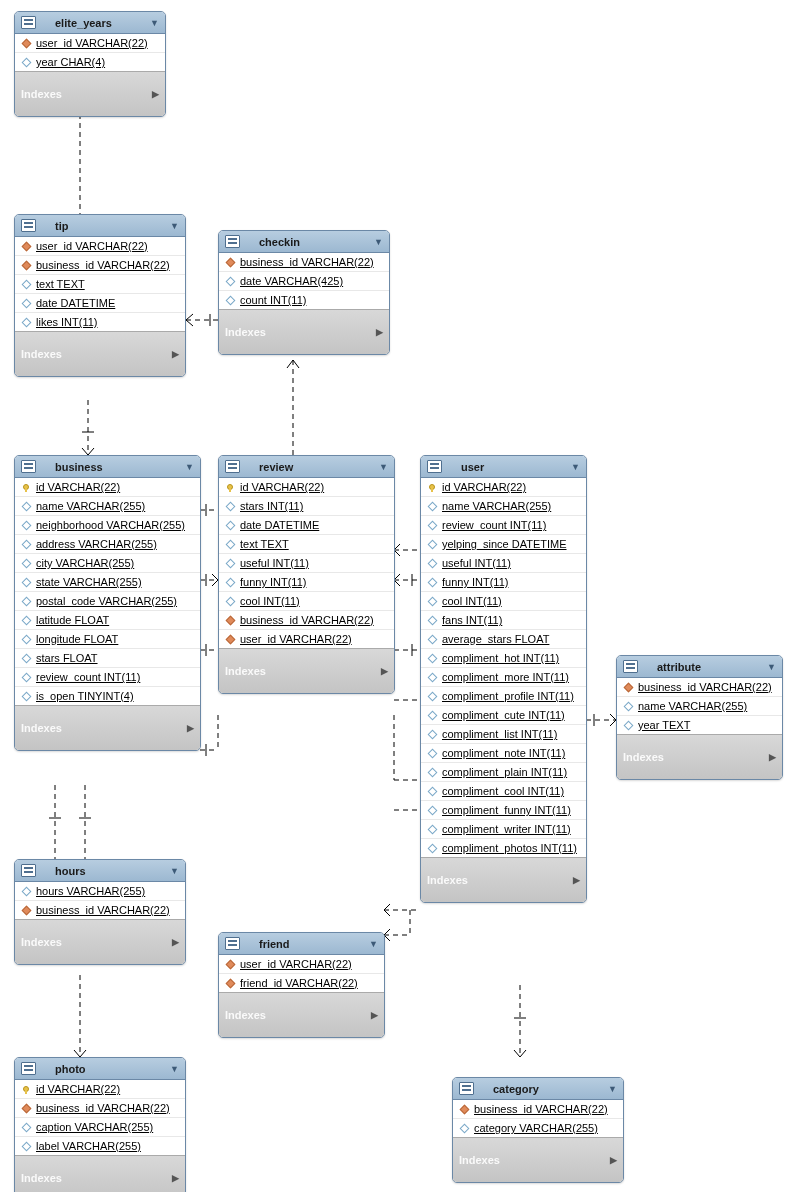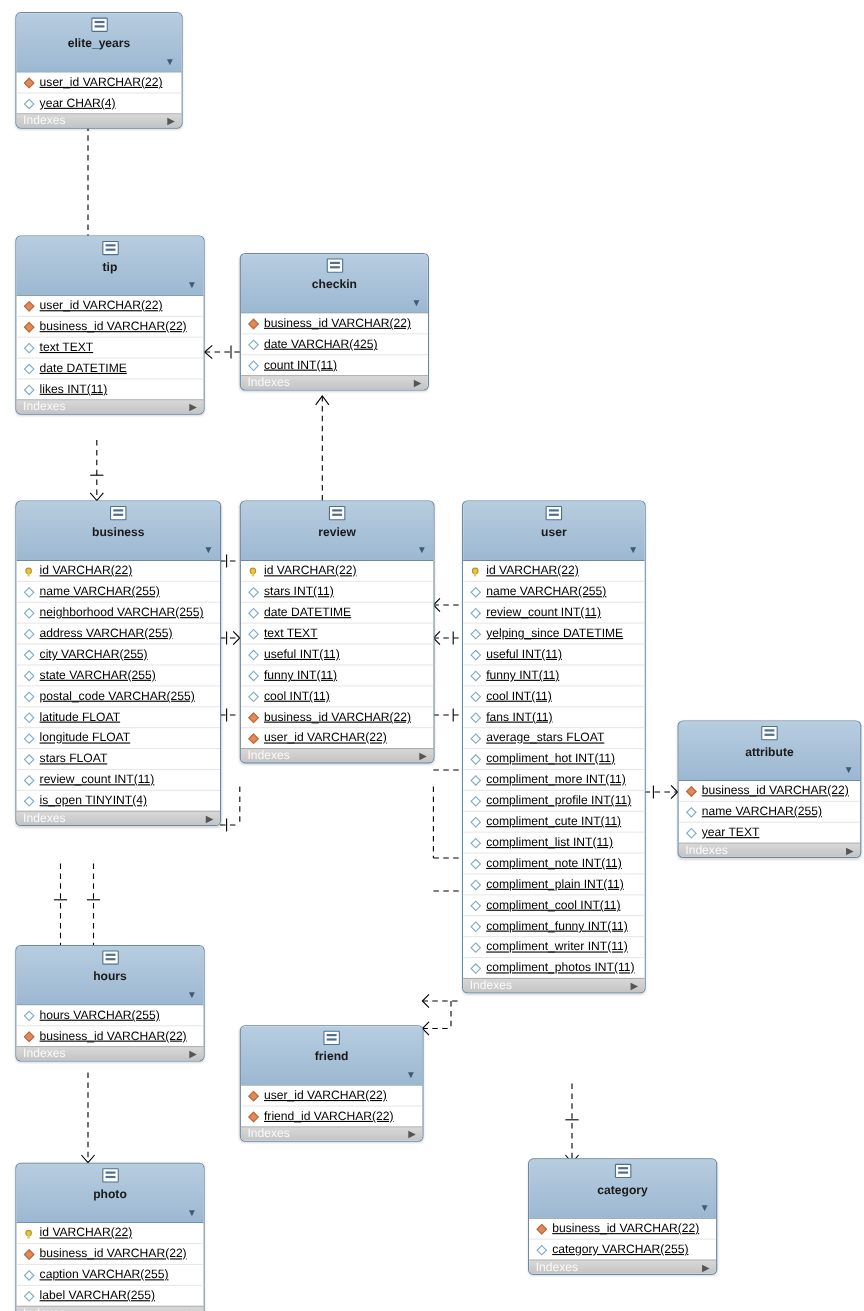--- a/index.html
+++ b/index.html
@@ -25,25 +25,24 @@
     background: #fff;
     box-shadow: 0 1px 2px rgba(0,0,0,0.15);
     overflow: hidden;
   }
   .table-header {
     background: linear-gradient(#b7cde0, #9cb8d1);
     border-bottom: 1px solid #6b88a6;
     padding: 4px 6px;
     display: flex;
     align-items: center;
-    gap: 5px;
+    gap: 19px;
     font-weight: bold;
     font-size: 11px;
     color: #1a1a1a;
-    flex-direction: column;
   }
   .table-header .tbl-icon {
     width: 13px;
     height: 11px;
     background: #fff;
     border: 1px solid #4f6f8f;
     border-radius: 1px;
     position: relative;
   }
   .table-header .tbl-icon::before {
@@ -113,25 +112,25 @@
     position: absolute;
     left: 2px; top: 2px;
     width: 5px; height: 5px;
     transform: rotate(45deg);
     background: #fff;
     border: 1px solid #7aa8c8;
   }
   .indexes {
     background: linear-gradient(#d8d8d8, #c4c4c4);
     border-top: 1px solid #aaa;
-    padding: 0 6px;
+    padding: 16px 6px;
     display: flex;
     align-items: center;
     font-size: 11px;
-    font-weight: normal;
+    font-weight: bold;
     color: #fafafa;
   }
   .indexes .arrow {
     margin-left: auto;
     color: #555;
     font-size: 9px;
   }
   svg.connectors {
     position: absolute;
     top: 0; left: 0;
@@ -591,21 +590,21 @@
           <div class="col">
             <span class="ico cl"></span>
             <span>label VARCHAR(255)</span>
           </div>
         </div>
         <div class="indexes">
           <span>Indexes</span>
           <span class="arrow">▶</span>
         </div>
       </div>
-      <div class="table" style="left: 452px; top: 1053px; width: 170px; margin-left: 28px;">
+      <div class="table" style="left: 452px; top: 1077px; width: 170px;">
         <div class="table-header">
           <span class="tbl-icon"></span>
           <span>category</span>
           <span class="collapse">▼</span>
         </div>
         <div class="cols">
           <div class="col">
             <span class="ico fk"></span>
             <span>business_id VARCHAR(22)</span>
           </div>

